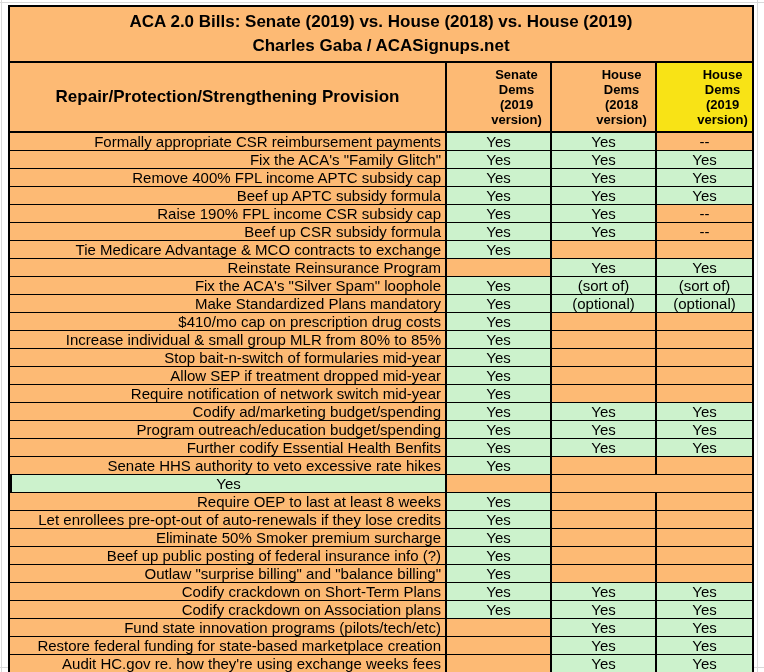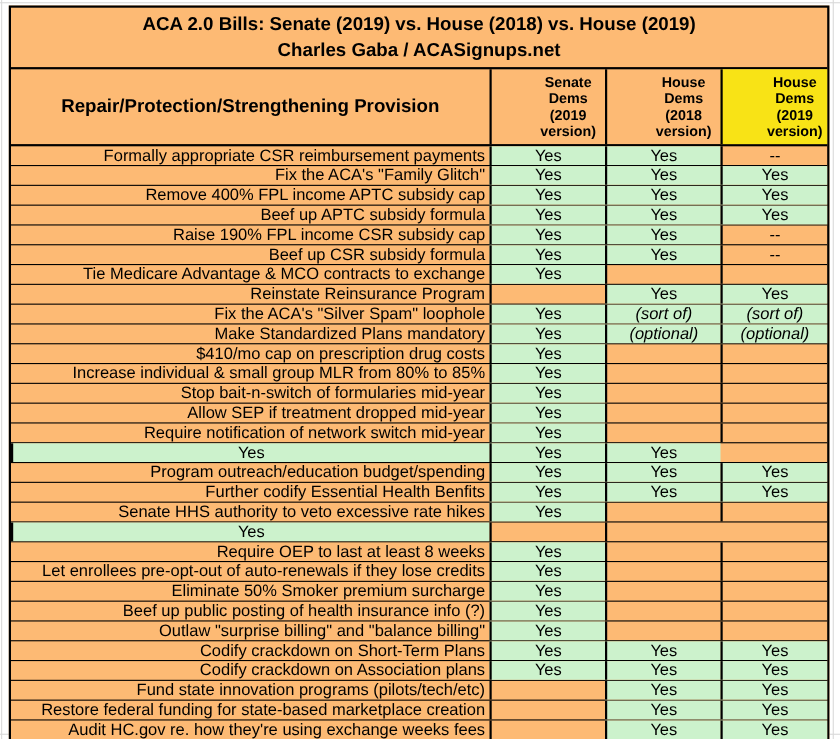--- a/index.html
+++ b/index.html
@@ -38,21 +38,21 @@
     display:grid; grid-template-columns:435px 105px 105px 1fr;
     height:18px; border-bottom:1px solid #000; box-sizing:border-box;
   }
   .row:last-child { border-bottom:none; height:17px; }
   .cell {
     box-sizing:border-box; overflow:hidden;
     font-size:15px; line-height:17px;
   }
   .prov { text-align:right; padding-right:4px; white-space:nowrap; }
   .val  { border-left:2px solid #000; text-align:center; }
-  .val.note { font-style:italic; }
+  .val.note { }
 </style>
 </head>
 <body>
 
 <div class="gridline" style="left:1px; top:0; width:1px; height:672px;"></div>
 <div class="gridline" style="left:757px; top:0; width:1px; height:672px;"></div>
 <div class="gridline" style="left:0; top:2px; width:764px; height:1px;"></div>
 <div class="gridline" style="left:0; top:667px; width:764px; height:1px;"></div>
 <div class="gridline" style="left:449px; top:661px; width:1px; height:11px;"></div>
 <div class="gridline" style="left:553px; top:661px; width:1px; height:11px;"></div>
@@ -164,20 +164,21 @@
         <div class="cell val"></div>
         <div class="cell val"></div>
       </div>
       <div class="row">
         <div class="cell prov">Require notification of network switch mid-year</div>
         <div class="cell val" style="background: rgb(204, 242, 204);">Yes</div>
         <div class="cell val"></div>
         <div class="cell val"></div>
       </div>
       <div class="row">
+        <div class="cell prov">Codify ad/marketing budget/spending</div>
         <div class="cell val" style="background: rgb(204, 242, 204);">Yes</div>
         <div class="cell val" style="background: rgb(204, 242, 204);">Yes</div>
         <div class="cell val" style="background: rgb(204, 242, 204);">Yes</div>
       </div>
       <div class="row">
         <div class="cell prov">Program outreach/education budget/spending</div>
         <div class="cell val" style="background: rgb(204, 242, 204);">Yes</div>
         <div class="cell val" style="background: rgb(204, 242, 204);">Yes</div>
         <div class="cell val" style="background: rgb(204, 242, 204);">Yes</div>
       </div>
@@ -210,21 +211,21 @@
         <div class="cell val"></div>
         <div class="cell val"></div>
       </div>
       <div class="row">
         <div class="cell prov">Eliminate 50% Smoker premium surcharge</div>
         <div class="cell val" style="background: rgb(204, 242, 204);">Yes</div>
         <div class="cell val"></div>
         <div class="cell val"></div>
       </div>
       <div class="row">
-        <div class="cell prov">Beef up public posting of health insurance info (?)</div>
+        <div class="cell prov">Beef up public posting of federal insurance info (?)</div>
         <div class="cell val" style="background: rgb(204, 242, 204);">Yes</div>
         <div class="cell val"></div>
         <div class="cell val"></div>
       </div>
       <div class="row">
         <div class="cell prov">Outlaw "surprise billing" and "balance billing"</div>
         <div class="cell val" style="background: rgb(204, 242, 204);">Yes</div>
         <div class="cell val"></div>
         <div class="cell val"></div>
       </div>

